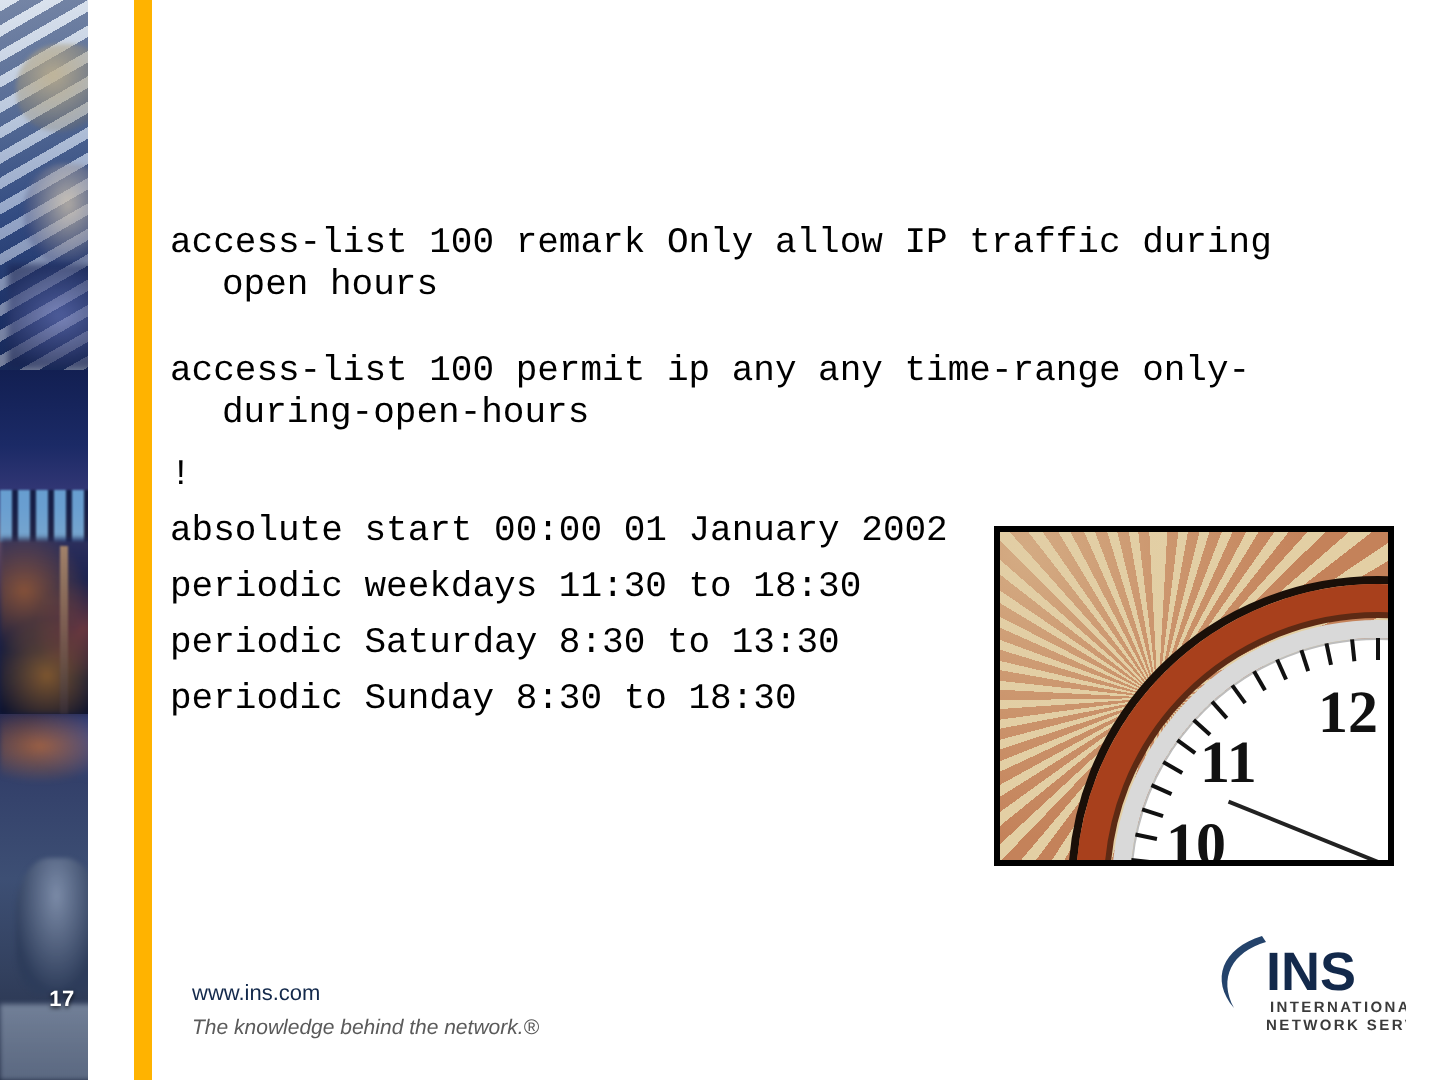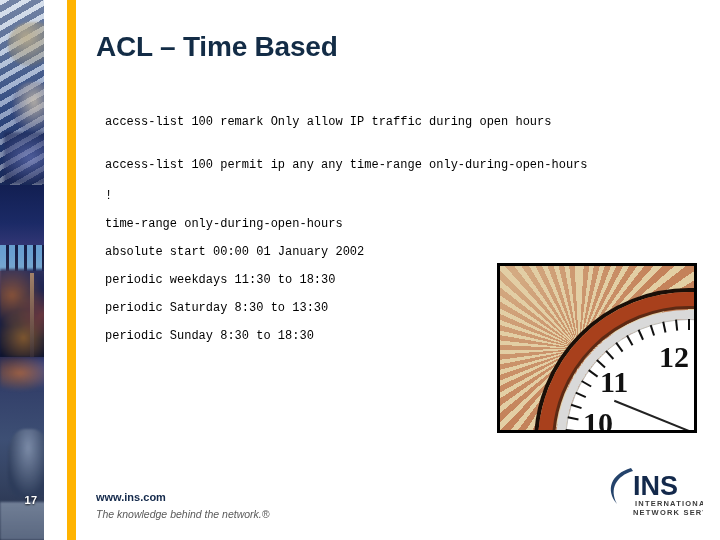--- a/index.html
+++ b/index.html
@@ -170,25 +170,25 @@
     font-family: "Liberation Sans", sans-serif;
     font-size: 28px;
     font-weight: bold;
     letter-spacing: -0.2px;
     white-space: nowrap;
   }
 
   
   .code-body {
     position: absolute;
-    left: 105px;
+    left: 85px;
     top: 112px;
     width: 565px;
     font-family: "Liberation Mono", monospace;
-    font-size: 12px;
+    font-size: 18px;
     color: #000000;
   }
   .code-line {
     padding-left: 0;
     text-indent: 0;
     line-height: 21px;
     white-space: normal;
     word-break: break-word;
   }
   .code-line.wrap {
@@ -319,21 +319,21 @@
   }
 
   
   .footer-url {
     position: absolute;
     left: 96px;
     top: 491px;
     color: #13294b;
     font-family: "Liberation Sans", sans-serif;
     font-size: 11px;
-    font-weight: bold;
+    font-weight: normal;
   }
   .footer-tag {
     position: absolute;
     left: 96px;
     top: 508px;
     color: #5a5a5a;
     font-family: "Liberation Sans", sans-serif;
     font-size: 10.5px;
     font-weight: normal;
     font-style: italic;
@@ -368,29 +368,27 @@
     <div class="strip-img strip-bot">
       <div class="warm"></div>
       <div class="person"></div>
       <div class="desk"></div>
     </div>
     <div class="page-number">17</div>
   </div>
 
   <div class="accent-bar"></div>
 
-  <div class="slide-title">ACL – Time Based</div>
 
   <div class="code-body">
     <div class="code-line wrap">access-list 100 remark Only allow IP traffic during open hours</div>
     <div class="gap-sm"></div>
     <div class="code-line wrap">access-list 100 permit ip any any time-range only-during-open-hours</div>
     <div class="gap-xs"></div>
     <div class="code-line tight">!</div>
-    <div class="code-line tight">time-range only-during-open-hours</div>
     <div class="code-line tight">absolute start 00:00 01 January 2002</div>
     <div class="code-line tight">periodic weekdays 11:30 to 18:30</div>
     <div class="code-line tight">periodic Saturday 8:30 to 13:30</div>
     <div class="code-line tight">periodic Sunday 8:30 to 18:30</div>
   </div>
 
   <div class="clock-figure">
     <div class="clock-sun"></div>
     <div class="clock-sun-wash"></div>
     <div class="ring-outer"></div>

